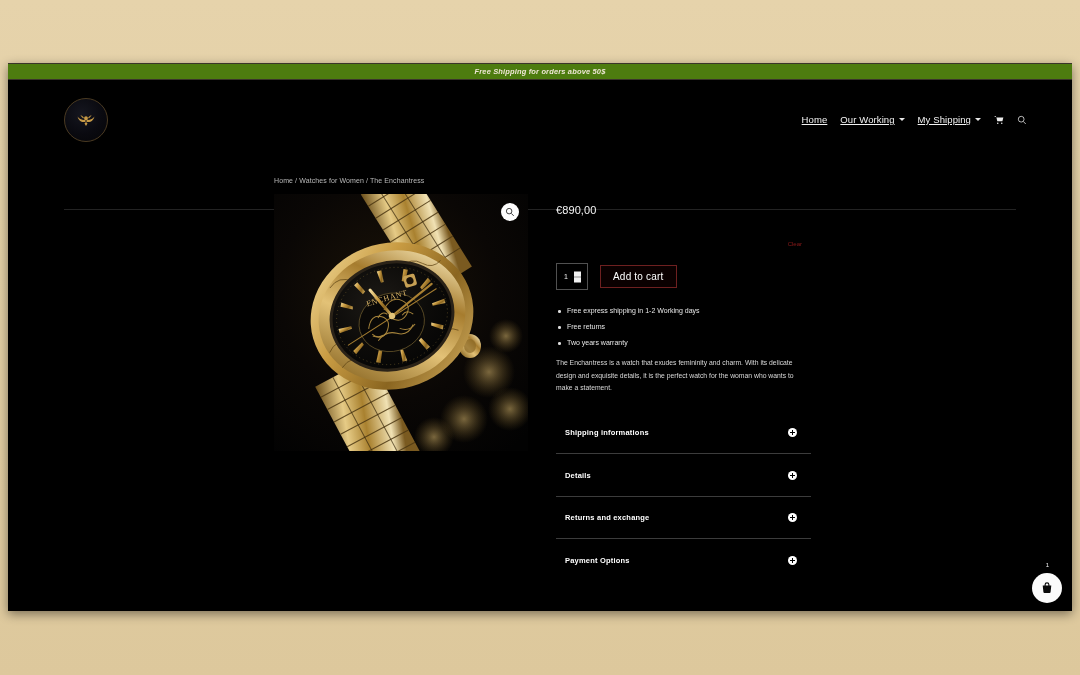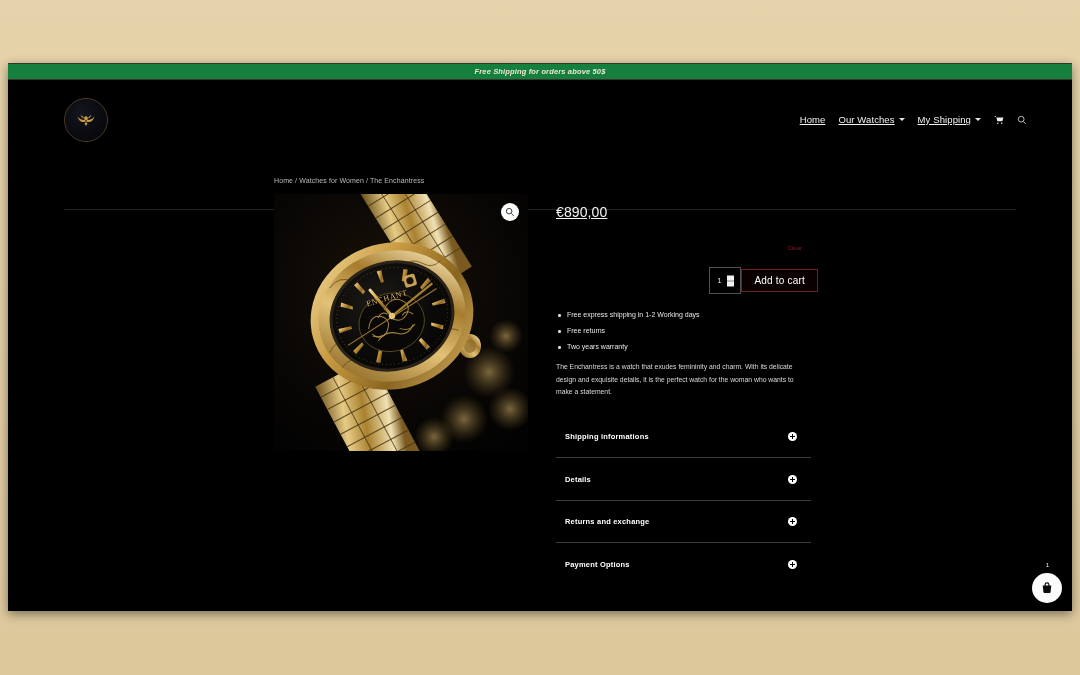--- a/index.html
+++ b/index.html
@@ -26,21 +26,21 @@
     height: 548px;
     background: #000000;
     overflow: hidden;
     box-shadow: 0 3px 10px rgba(0,0,0,0.45);
   }
 
   
   #announce-bar {
     height: 17px;
     width: 100%;
-    background: #15803d;
+    background: #4d7c0f;
     border-top: 1px solid #3a352a;
     border-bottom: 1px solid #3a352a;
     display: flex;
     align-items: center;
     justify-content: center;
   }
   #announce-text {
     font-size: 7.5px;
     font-style: italic;
     font-weight: bold;
@@ -155,24 +155,23 @@
   }
   #product-title {
     font-size: 16.5px;
     color: #ffffff;
     font-weight: normal;
     letter-spacing: 0.15px;
     line-height: 1.2;
   }
   #product-price {
     margin-top: 13px;
-    font-size: 14px;
+    font-size: 11px;
     color: #f4f4f4;
     letter-spacing: 0.1px;
-    text-decoration: underline;
   }
 
   
   #variations { margin-top: 16px; }
   #variation-row {
     display: flex;
     align-items: center;
   }
   #variation-label {
     font-size: 7.5px;
@@ -213,22 +212,21 @@
     font-size: 6px;
     color: #8b1a1a;
     text-decoration: none;
   }
 
   
   #cart-row {
     margin-top: 13px;
     display: flex;
     align-items: center;
-    gap: 0;
-    justify-content: flex-end;
+    gap: 12px;
   }
   #qty-box {
     width: 32px;
     height: 27px;
     border: 1px solid #515151;
     background: #000;
     position: relative;
     display: flex;
     align-items: center;
   }
@@ -386,21 +384,21 @@
           <path d="M20.6 10.1c-1.3.5-2.4 1.3-3.4 2.3l.6 1c1.2-1.1 2.3-2.2 2.8-3.3z"></path>
         </g>
       </svg>
     </div>
 
     <nav id="main-nav">
       <a class="nav-item" href="#">
         <span>Home</span>
       </a>
       <a class="nav-item" href="#">
-        <span>Our Watches</span>
+        <span>Our Working</span>
         <i class="caret"></i>
       </a>
       <a class="nav-item" href="#">
         <span>My Shipping</span>
         <i class="caret"></i>
       </a>
       <a class="nav-item nav-icon" href="#">
         <svg width="10" height="10" viewBox="0 0 16 16" fill="currentColor">
           <path d="M1 2h2l.6 2H15l-1.6 6H5.2L4 4.5 3.4 3H1V2z"></path>
           <circle cx="6" cy="13" r="1.2"></circle>

